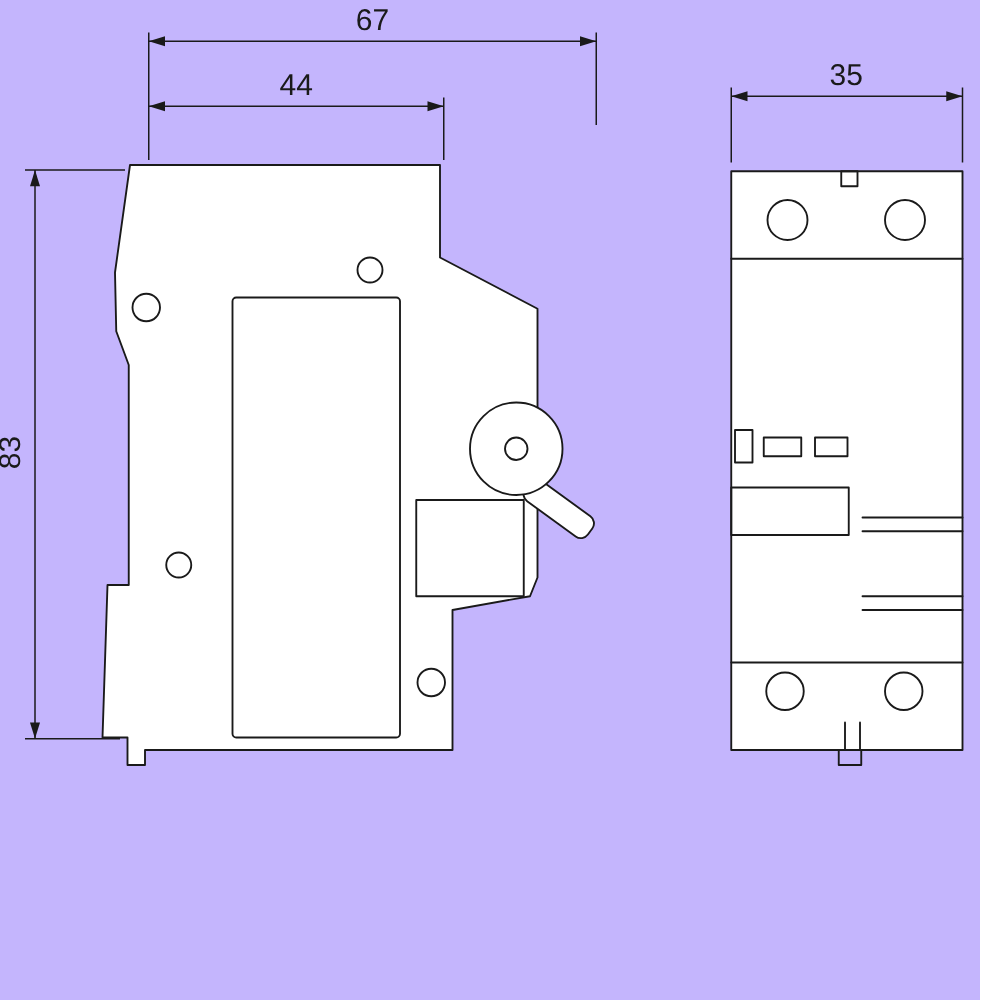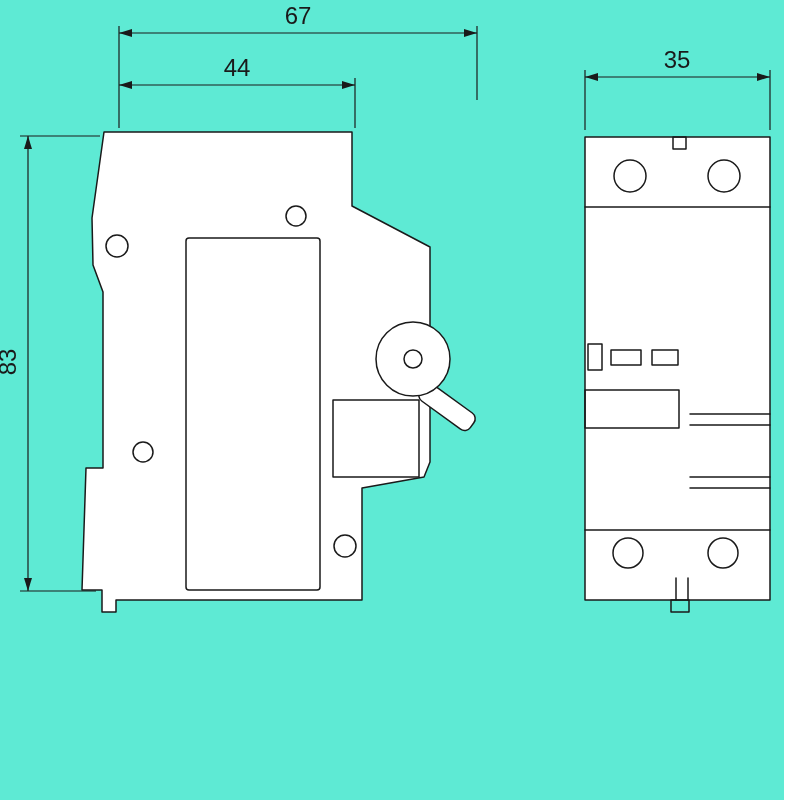--- a/index.html
+++ b/index.html
@@ -6,21 +6,21 @@
     margin: 0;
     padding: 0;
     background: #ffffff;
     width: 800px;
     height: 800px;
     overflow: hidden;
   }
   .canvas {
     width: 784px;
     height: 800px;
-    background: #5eead4;
+    background: #c4b5fd;
   }
   svg { display: block; }
   .ln {
     stroke: #1a1a1a;
     stroke-width: 1.5;
     fill: none;
     stroke-linejoin: round;
     stroke-linecap: round;
   }
   .fillw { fill: #ffffff; }

